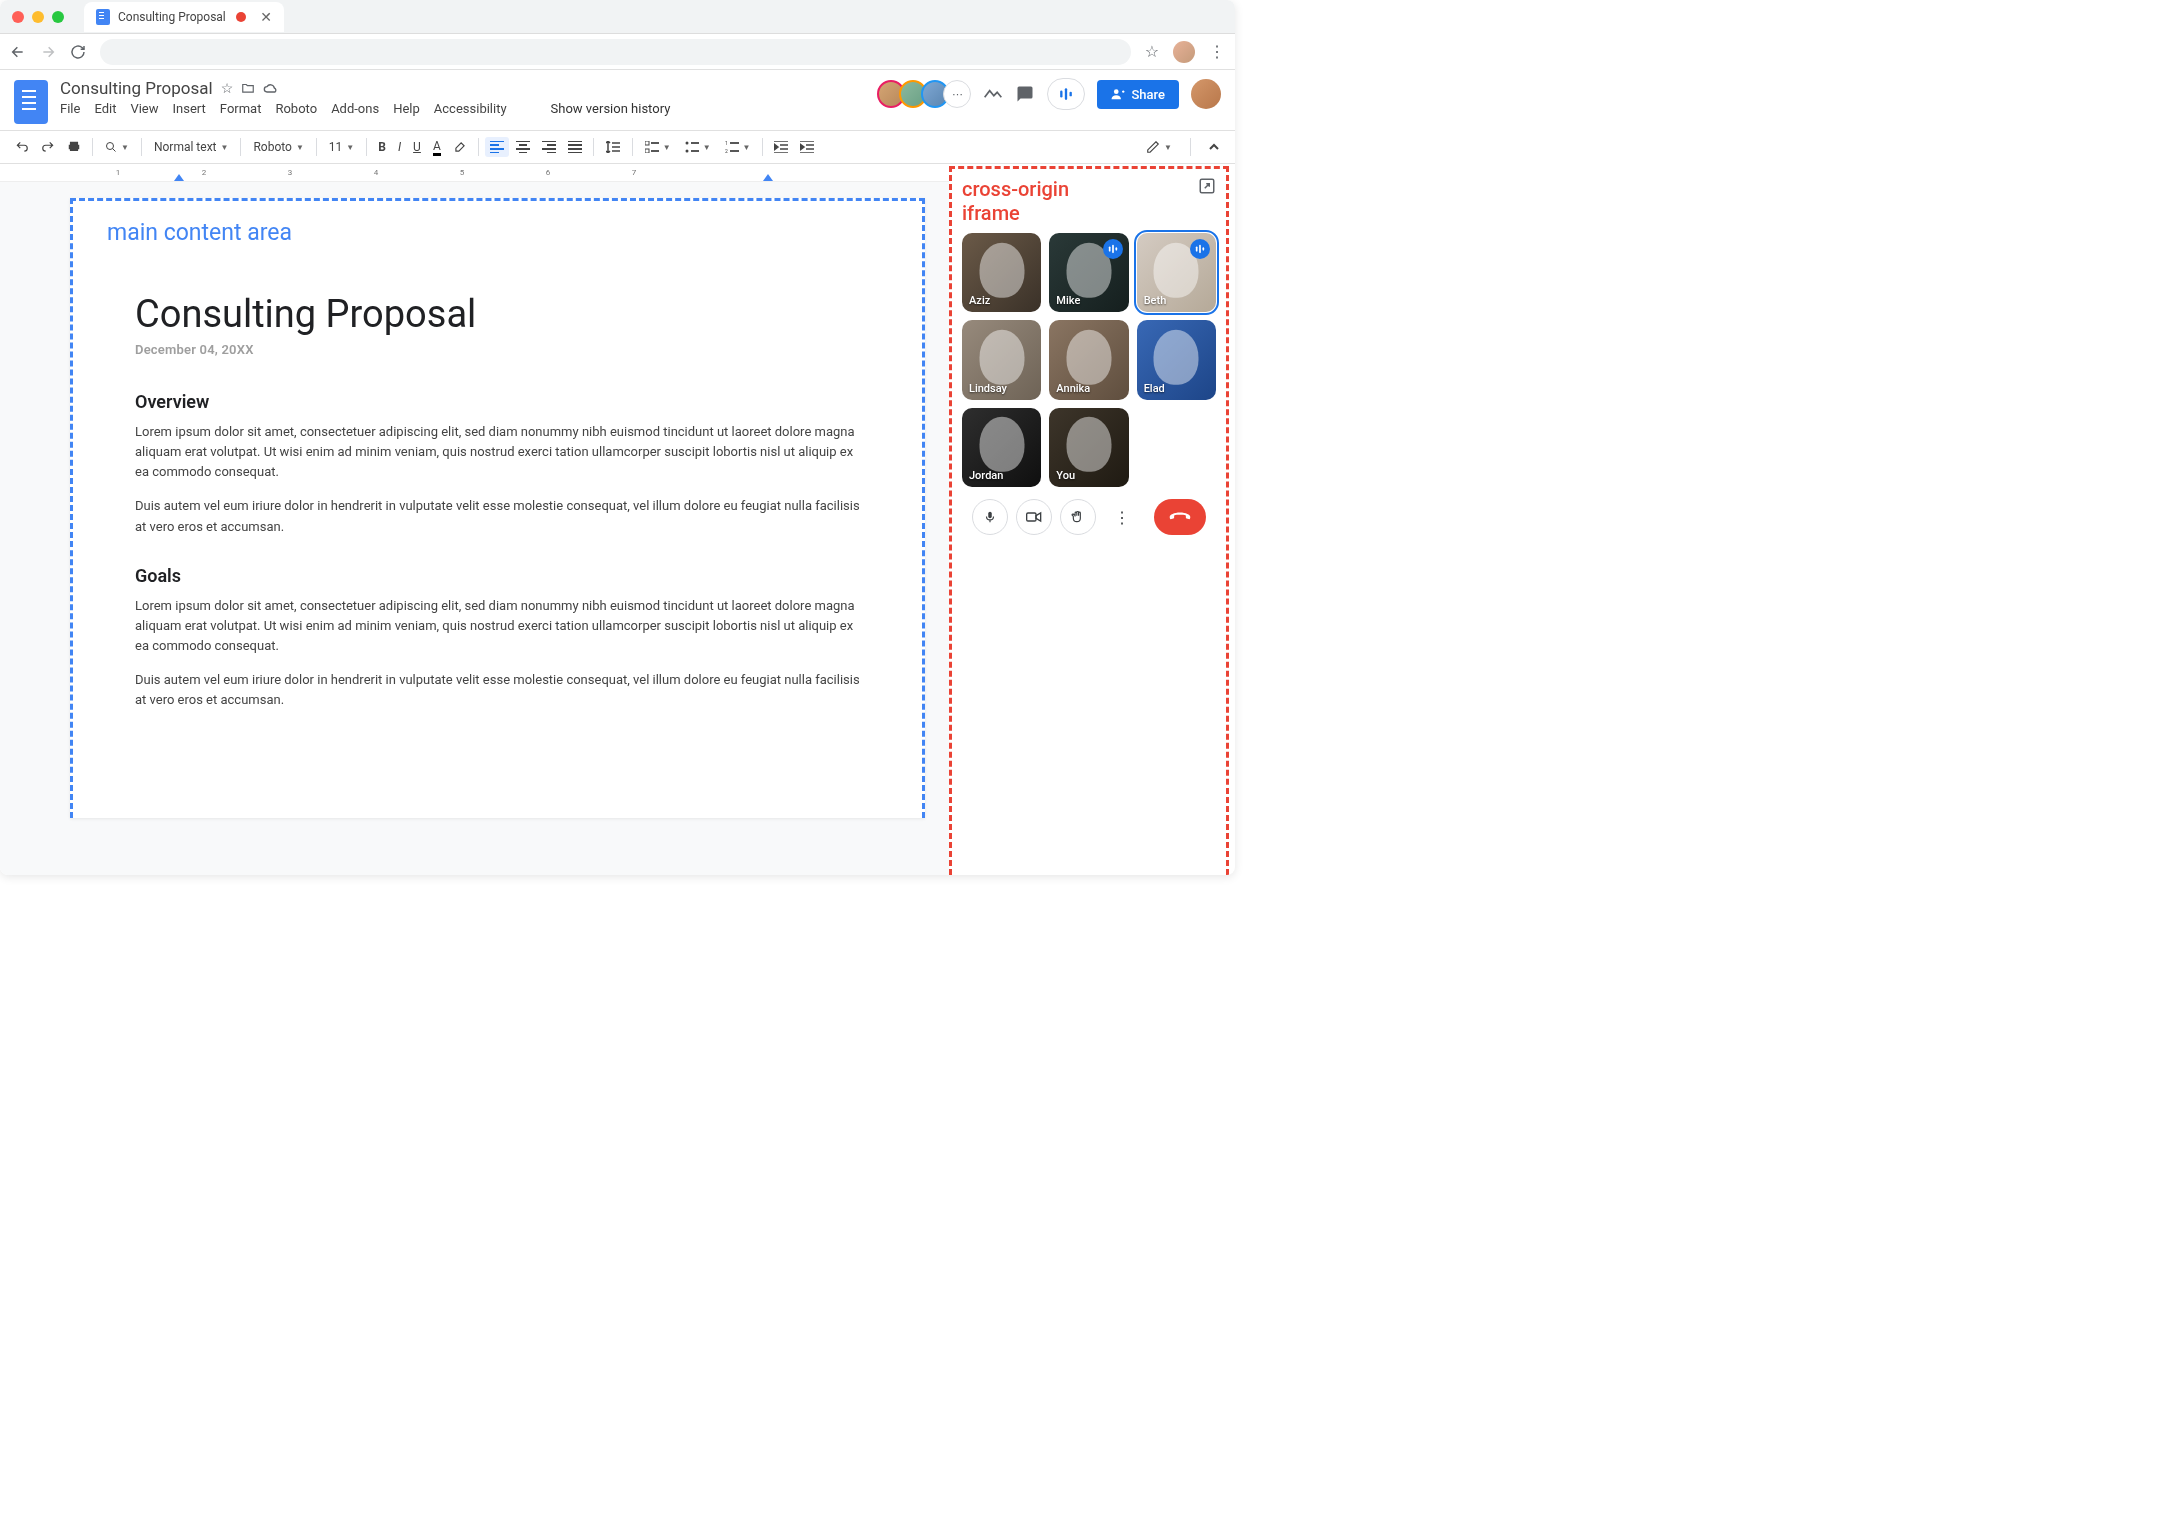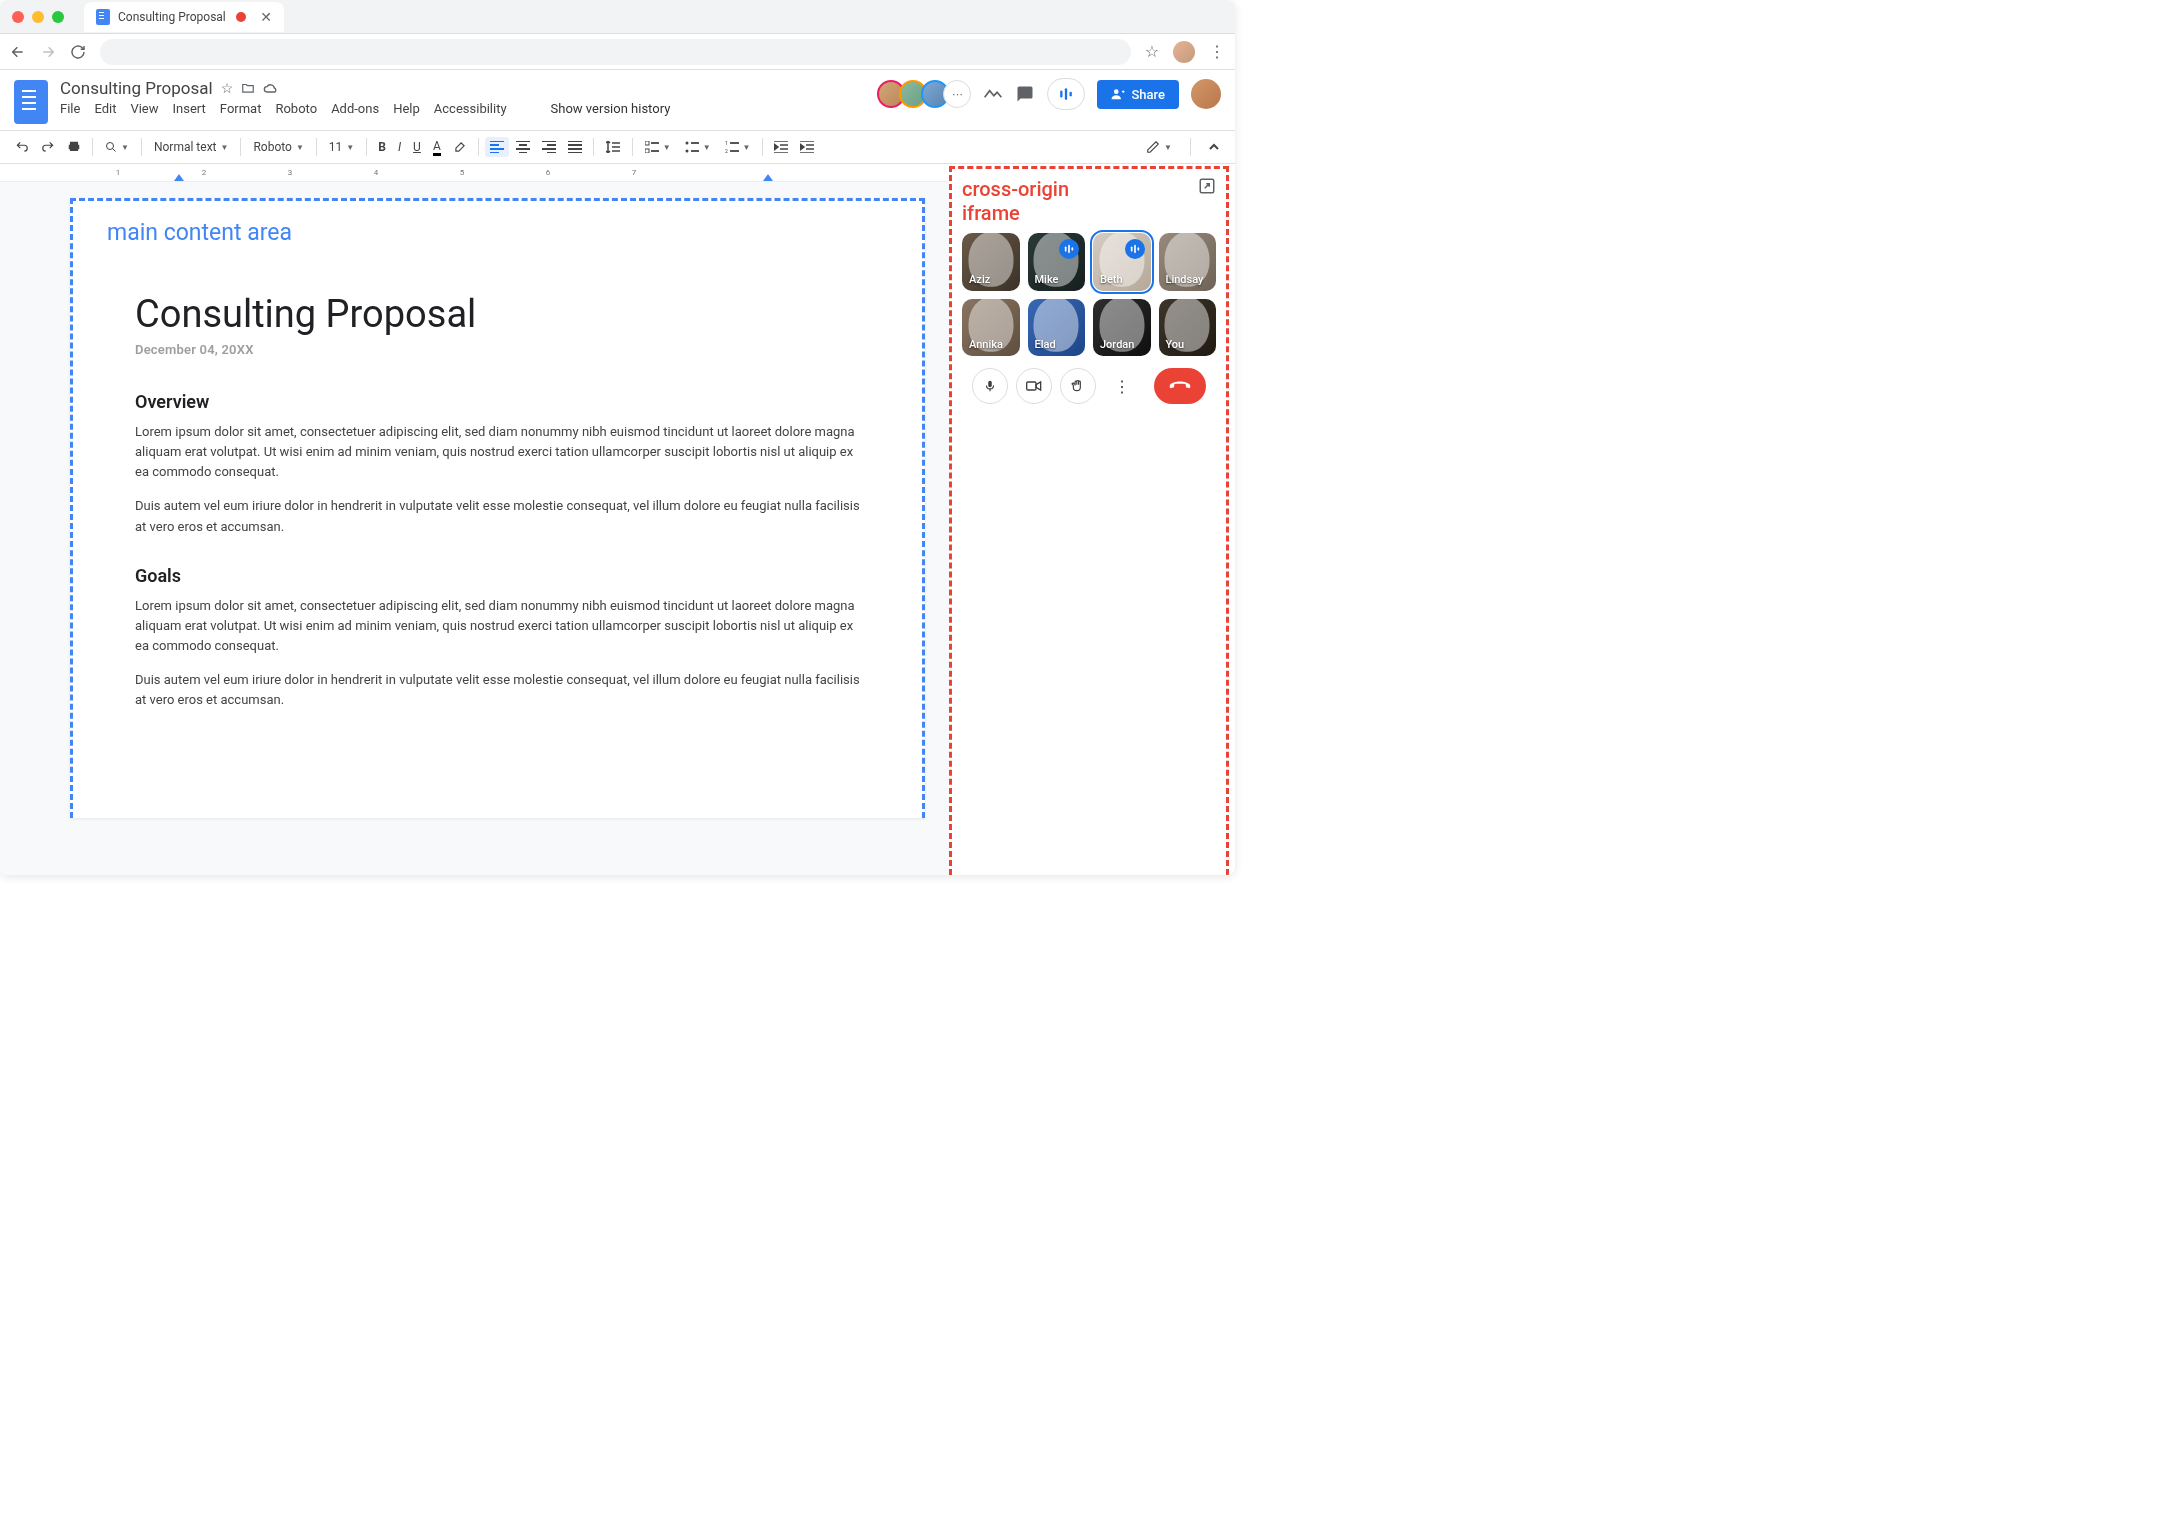--- a/index.html
+++ b/index.html
@@ -67,21 +67,21 @@
 .doc-h1 { font-size: 38px; font-weight: 400; color: #202124; margin-bottom: 6px; font-family: Roboto, Arial; }
 .doc-date { color: #9e9e9e; font-size: 13px; font-weight: 600; margin-bottom: 34px; letter-spacing: 0.2px; }
 .doc-h2 { font-size: 18px; font-weight: 600; color: #202124; margin-bottom: 10px; }
 .doc-p { font-size: 13px; color: #444; line-height: 1.55; margin-bottom: 14px; }
 
 
 .sidebar { width: 280px; background: #fff; border: 3px dashed #ea4335; margin: 2px 6px 6px 0; border-bottom: none; padding: 8px 10px 10px 10px; position: relative; }
 .sb-header { display: flex; justify-content: space-between; align-items: flex-start; margin-bottom: 8px; }
 .annotation-iframe { color: #ea4335; font-size: 20px; font-weight: 500; line-height: 1.2; }
 .popout { color: #5f6368; font-size: 16px; }
-.video-grid { display: grid; grid-template-columns: 1fr 1fr 1fr 1fr; gap: 8px; }
+.video-grid { display: grid; grid-template-columns: 1fr 1fr 1fr; gap: 8px; }
 .vtile { aspect-ratio: 1/1; border-radius: 10px; position: relative; overflow: hidden; background: linear-gradient(135deg, var(--c1), var(--c2)); }
 .vtile.active-border { outline: 2px solid #1a73e8; outline-offset: 1px; }
 .vtile .name { position: absolute; bottom: 5px; left: 7px; color: #fff; font-size: 11px; font-weight: 500; text-shadow: 0 1px 2px rgba(0,0,0,0.6); }
 .vtile .speak { position: absolute; top: 6px; right: 6px; width: 20px; height: 20px; background: #1a73e8; border-radius: 50%; display: flex; align-items: center; justify-content: center; }
 .vtile .speak svg { width: 10px; height: 10px; }
 .face { position: absolute; top: 50%; left: 50%; transform: translate(-50%,-55%); width: 45px; height: 55px; background: rgba(255,255,255,0.45); border-radius: 50% 50% 45% 45%; }
 .meet-controls { display: flex; align-items: center; justify-content: center; gap: 8px; margin-top: 12px; }
 .mc-btn { width: 36px; height: 36px; border-radius: 50%; border: 1px solid #dadce0; display: flex; align-items: center; justify-content: center; color: #3c4043; }
 .mc-btn.no-border { border: none; }
 .hangup { width: 52px; height: 36px; background: #ea4335; border-radius: 20px; display: flex; align-items: center; justify-content: center; color: #fff; margin-left: 6px; }

